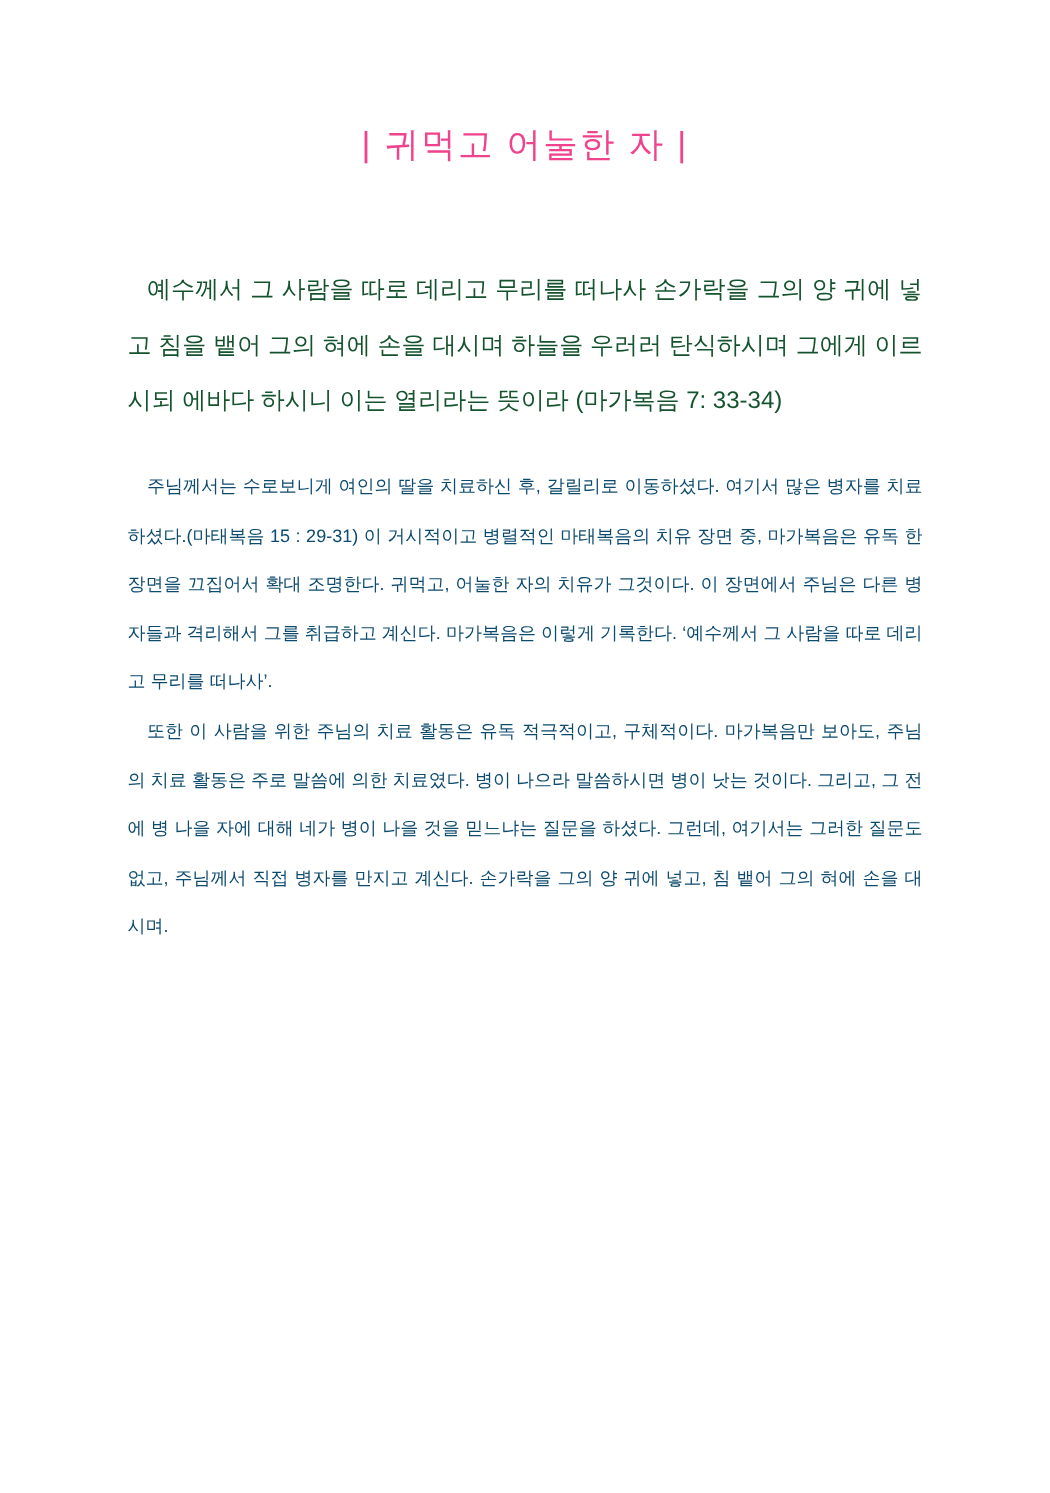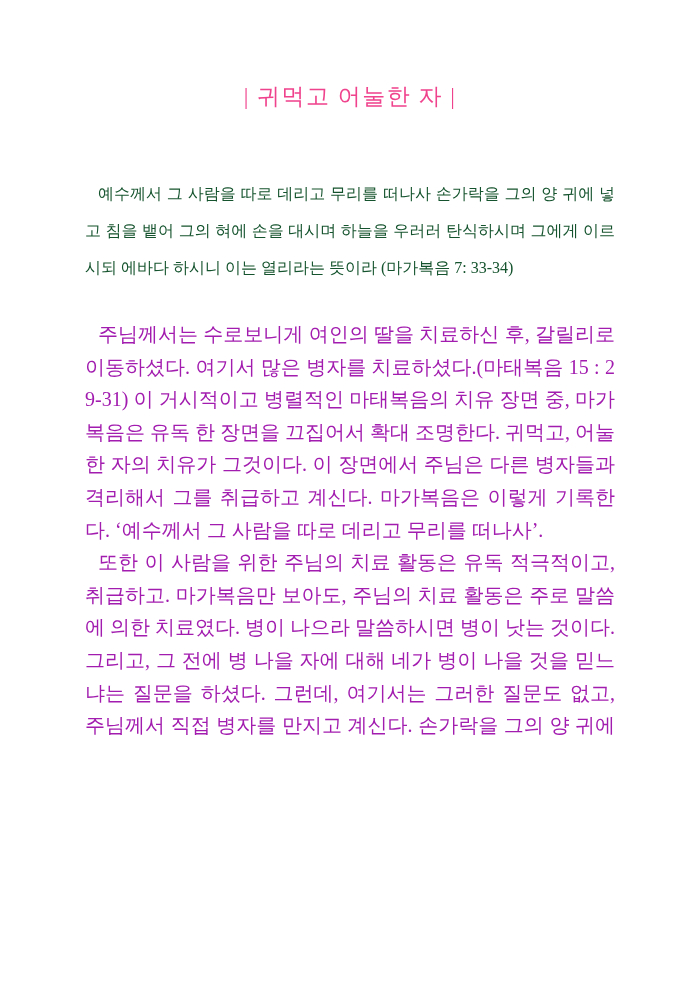--- a/index.html
+++ b/index.html
@@ -5,21 +5,21 @@
   html, body {
     margin: 0;
     padding: 0;
     background: #ffffff;
   }
   .page {
     position: relative;
     width: 700px;
     height: 746px;
     background: #ffffff;
-    font-family: Liberation Serif, serif;
+    font-family: Liberation Sans, sans-serif;
     overflow: hidden;
   }
   .page-title {
     margin: 0;
     padding-top: 83px;
     text-align: center;
     color: #f0438d;
     font-size: 23px;
     font-weight: 500;
     letter-spacing: 1.5px;
@@ -28,23 +28,23 @@
   .scripture-quote {
     margin: 65px 85px 0 85px;
     color: #14532d;
     font-size: 16px;
     line-height: 37px;
     text-align: justify;
     text-indent: 13px;
     word-break: break-all;
   }
   .body-text {
-    margin: 32px 85px 0 85px;
-    color: #a21caf;
-    font-size: 20px;
+    margin: 22px 85px 0 85px;
+    color: #0c4a6e;
+    font-size: 12px;
     line-height: 32.6px;
     text-align: justify;
     word-break: break-all;
   }
   .body-text p {
     margin: 0;
     text-indent: 13px;
   }
   .page-number {
     position: absolute;
@@ -60,18 +60,18 @@
 <body>
 
 <div class="page">
 
   <h1 class="page-title">| 귀먹고 어눌한 자 |</h1>
 
   <div class="scripture-quote">예수께서 그 사람을 따로 데리고 무리를 떠나사 손가락을 그의 양 귀에 넣고 침을 뱉어 그의 혀에 손을 대시며 하늘을 우러러 탄식하시며 그에게 이르시되 에바다 하시니 이는 열리라는 뜻이라 (마가복음 7: 33-34)</div>
 
   <div class="body-text">
     <p>주님께서는 수로보니게 여인의 딸을 치료하신 후, 갈릴리로 이동하셨다. 여기서 많은 병자를 치료하셨다.(마태복음 15 : 29-31) 이 거시적이고 병렬적인 마태복음의 치유 장면 중, 마가복음은 유독 한 장면을 끄집어서 확대 조명한다. 귀먹고, 어눌한 자의 치유가 그것이다. 이 장면에서 주님은 다른 병자들과 격리해서 그를 취급하고 계신다. 마가복음은 이렇게 기록한다. ‘예수께서 그 사람을 따로 데리고 무리를 떠나사’.</p>
-    <p>또한 이 사람을 위한 주님의 치료 활동은 유독 적극적이고, 취급하고. 마가복음만 보아도, 주님의 치료 활동은 주로 말씀에 의한 치료였다. 병이 나으라 말씀하시면 병이 낫는 것이다. 그리고, 그 전에 병 나을 자에 대해 네가 병이 나을 것을 믿느냐는 질문을 하셨다. 그런데, 여기서는 그러한 질문도 없고, 주님께서 직접 병자를 만지고 계신다. 손가락을 그의 양 귀에 넣고, 침 뱉어 그의 혀에 손을 대시며.</p>
+    <p>또한 이 사람을 위한 주님의 치료 활동은 유독 적극적이고, 구체적이다. 마가복음만 보아도, 주님의 치료 활동은 주로 말씀에 의한 치료였다. 병이 나으라 말씀하시면 병이 낫는 것이다. 그리고, 그 전에 병 나을 자에 대해 네가 병이 나을 것을 믿느냐는 질문을 하셨다. 그런데, 여기서는 그러한 질문도 없고, 주님께서 직접 병자를 만지고 계신다. 손가락을 그의 양 귀에 넣고, 침 뱉어 그의 혀에 손을 대시며.</p>
   </div>
 
   <div class="page-number">15</div>
 
 </div>
 
 </body></html>

